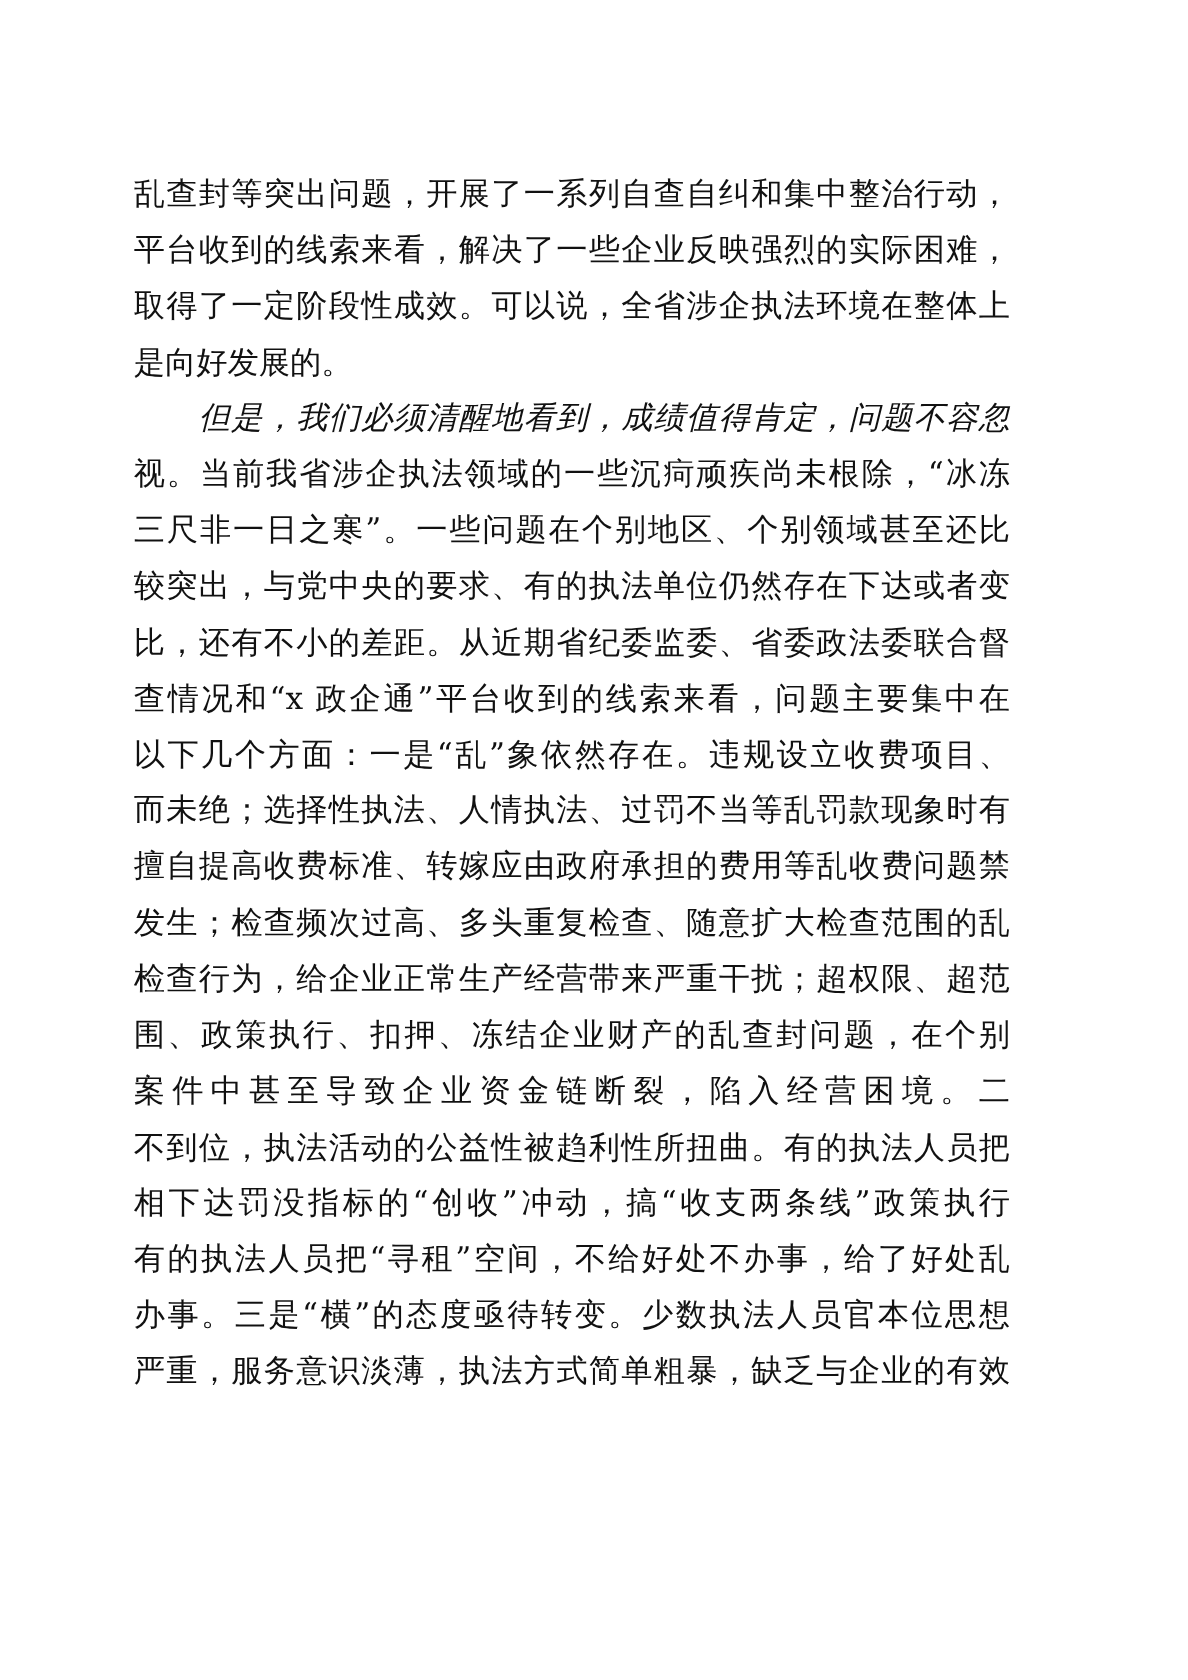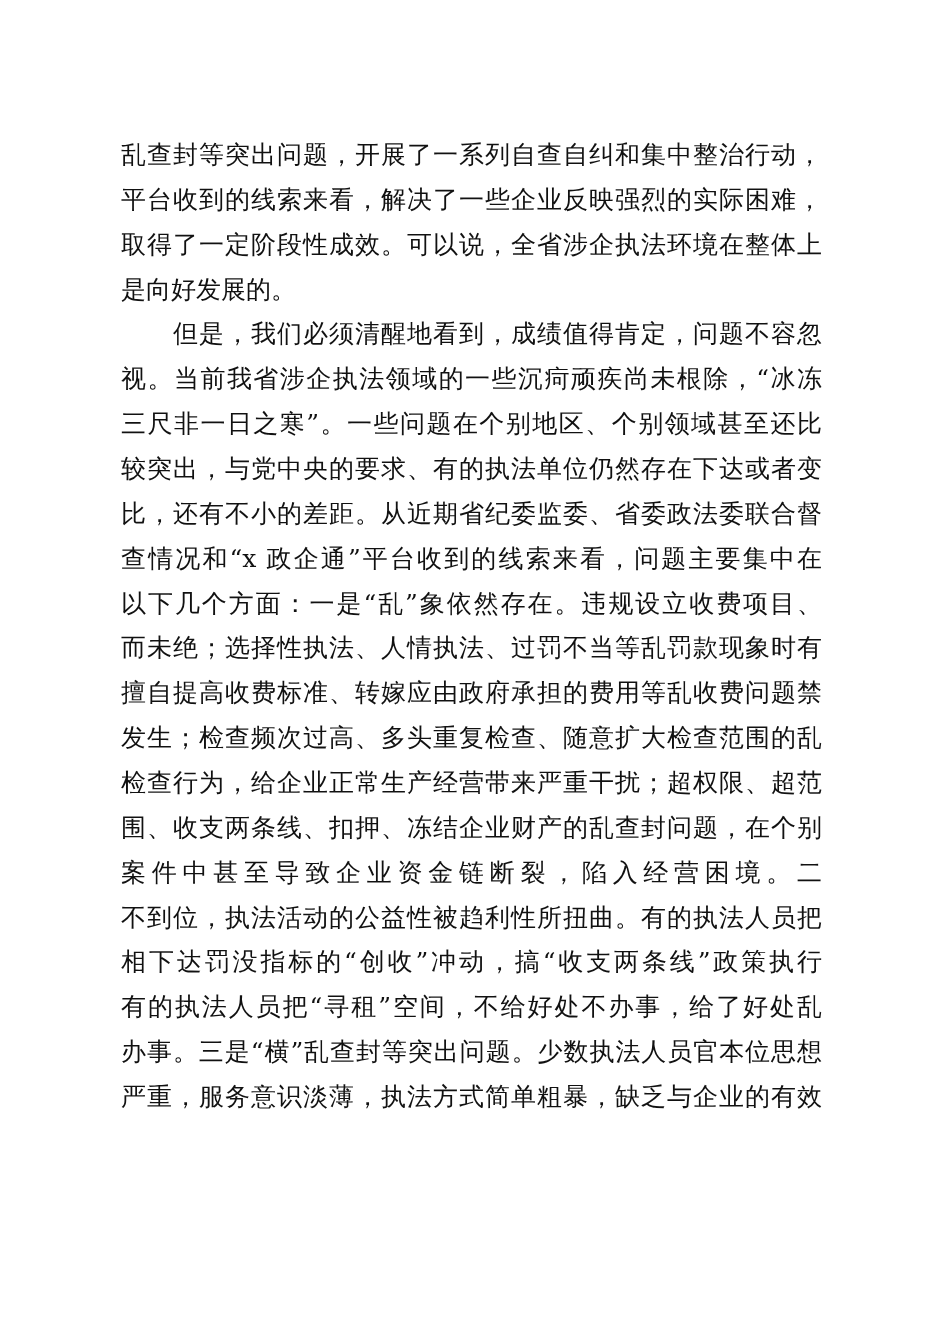--- a/index.html
+++ b/index.html
@@ -8,21 +8,21 @@
       background: #ffffff;
     }
     body {
       width: 950px;
       height: 1344px;
       position: relative;
       overflow: hidden;
     }
     .page {
       position: absolute;
-      left: 121px;
+      left: 107px;
       top: 133px;
       width: 701px;
       font-family: "DejaVu Serif", "Liberation Serif", serif;
       font-size: 25px;
       color: #111111;
     }
     .line {
       height: 44.86px;
       line-height: 44.86px;
       white-space: nowrap;
@@ -30,20 +30,21 @@
       text-align-last: justify;
       display: block;
       width: 701px;
     }
     .line.last {
       text-align-last: left;
     }
     .line.indent {
       padding-left: 52px;
       width: 649px;
+      font-style: italic;
     }
   </style>
 </head>
 <body>
 
 <div class="page">
   <div class="paragraph">
     <span class="line">乱查封等突出问题，开展了一系列自查自纠和集中整治行动，</span>
     <span class="line">平台收到的线索来看，解决了一些企业反映强烈的实际困难，</span>
     <span class="line">取得了一定阶段性成效。可以说，全省涉企执法环境在整体上</span>
@@ -54,21 +55,21 @@
     <span class="line">视。当前我省涉企执法领域的一些沉疴顽疾尚未根除，“冰冻</span>
     <span class="line">三尺非一日之寒”。一些问题在个别地区、个别领域甚至还比</span>
     <span class="line">较突出，与党中央的要求、有的执法单位仍然存在下达或者变</span>
     <span class="line">比，还有不小的差距。从近期省纪委监委、省委政法委联合督</span>
     <span class="line">查情况和“x 政企通”平台收到的线索来看，问题主要集中在</span>
     <span class="line">以下几个方面：一是“乱”象依然存在。违规设立收费项目、</span>
     <span class="line">而未绝；选择性执法、人情执法、过罚不当等乱罚款现象时有</span>
     <span class="line">擅自提高收费标准、转嫁应由政府承担的费用等乱收费问题禁</span>
     <span class="line">发生；检查频次过高、多头重复检查、随意扩大检查范围的乱</span>
     <span class="line">检查行为，给企业正常生产经营带来严重干扰；超权限、超范</span>
-    <span class="line">围、收支两条线、扣押、冻结企业财产的乱查封问题，在个别</span>
+    <span class="line">围、政策执行、扣押、冻结企业财产的乱查封问题，在个别</span>
     <span class="line">案件中甚至导致企业资金链断裂，陷入经营困境。二</span>
     <span class="line">不到位，执法活动的公益性被趋利性所扭曲。有的执法人员把</span>
     <span class="line">相下达罚没指标的“创收”冲动，搞“收支两条线”政策执行</span>
     <span class="line">有的执法人员把“寻租”空间，不给好处不办事，给了好处乱</span>
-    <span class="line">办事。三是“横”乱查封等突出问题。少数执法人员官本位思想</span>
+    <span class="line">办事。三是“横”的态度亟待转变。少数执法人员官本位思想</span>
     <span class="line">严重，服务意识淡薄，执法方式简单粗暴，缺乏与企业的有效</span>
   </div>
 </div>
 
 </body></html>

